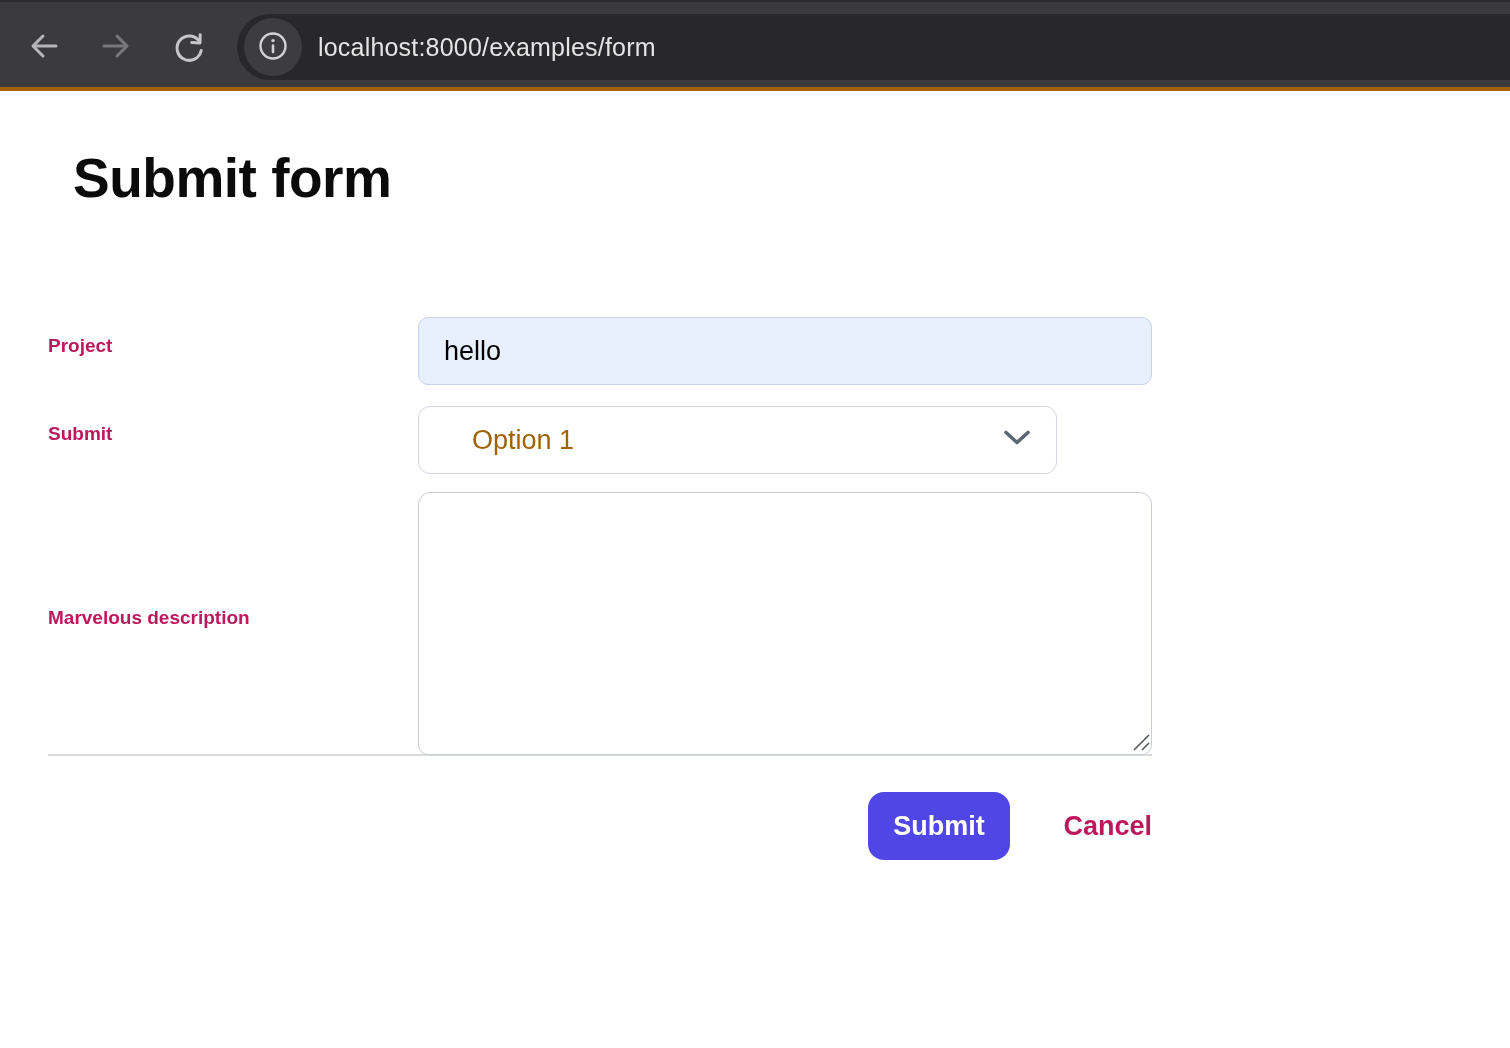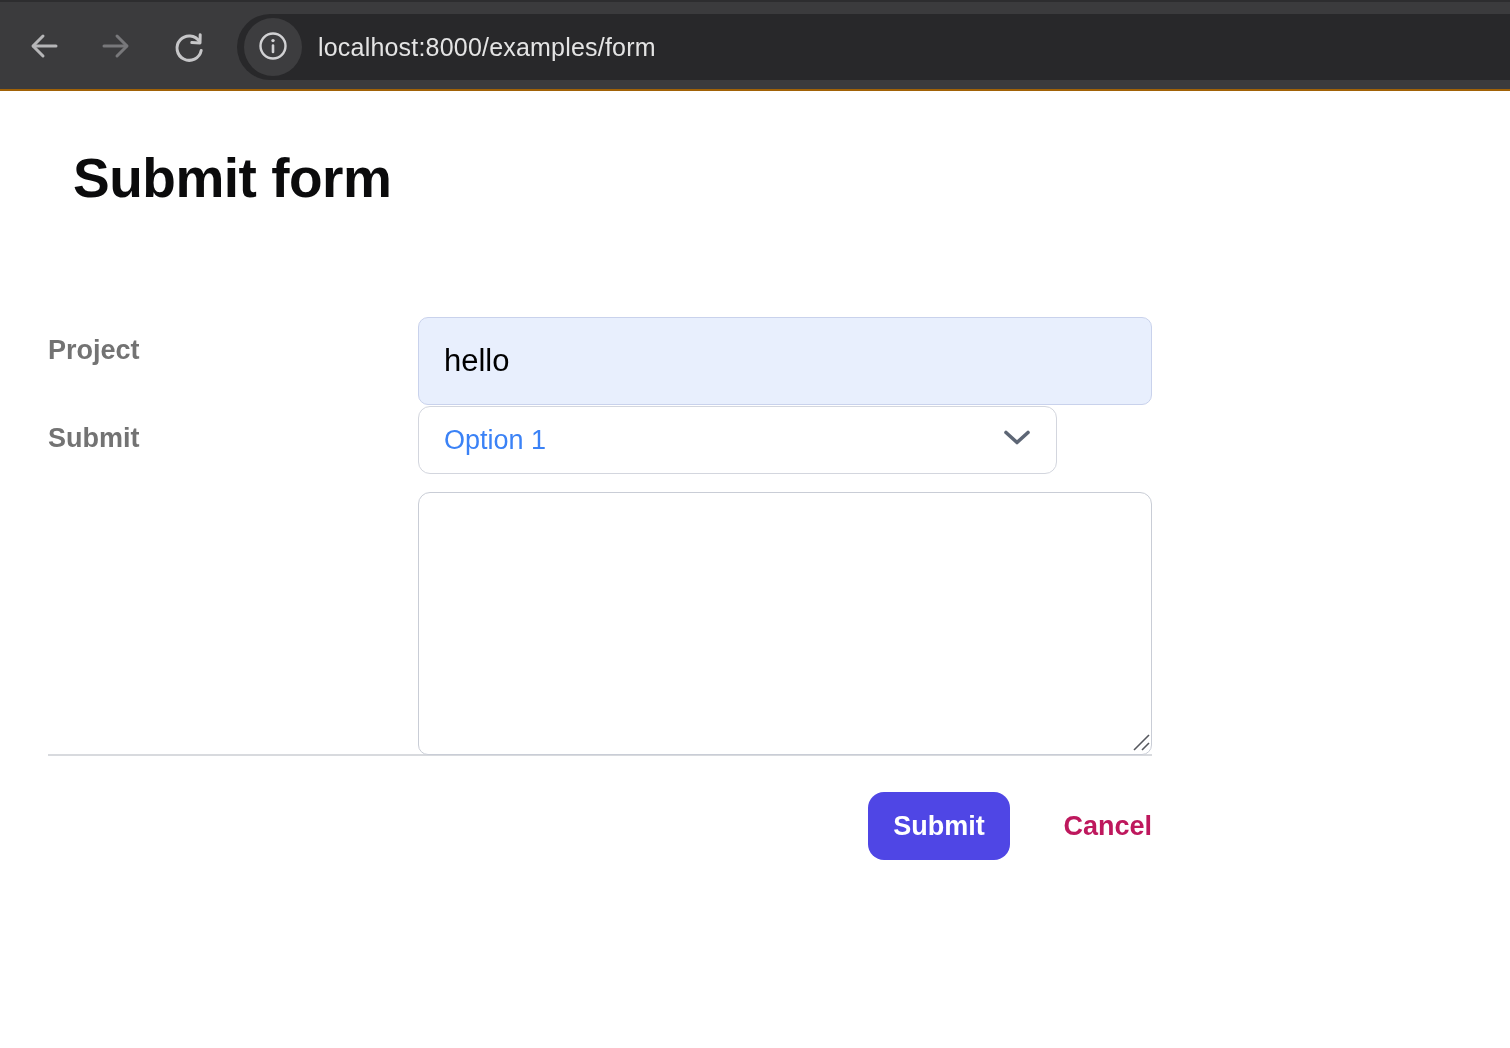--- a/index.html
+++ b/index.html
@@ -13,21 +13,21 @@
     overflow: hidden;
   }
 
   
   .chrome {
     position: absolute;
     left: 0; top: 0;
     width: 1510px; height: 91px;
     background: #3b3b3d;
     border-top: 2px solid #2d2d2f;
-    border-bottom: 2px solid #a16207;
+    border-bottom: 4px solid #a16207;
   }
   .nav-btn {
     position: absolute;
     top: 27px;
     width: 36px; height: 36px;
     background: transparent;
     border: none;
     display: flex; align-items: center; justify-content: center;
     cursor: pointer;
   }
@@ -68,58 +68,59 @@
     left: 48px; top: 146px;
     font-size: 55px;
     font-weight: 600;
     letter-spacing: -0.5px;
     color: #0b0b0c;
     margin-left: 25px;
   }
   .field-label {
     position: absolute;
     left: 48px;
-    font-size: 27px;
+    font-size: 19px;
     font-weight: 700;
-    color: #737373;
+    color: #be185d;
     white-space: nowrap;
   }
   .label-project     { top: 335px; }
   .label-option      { top: 423px; }
   .label-description { top: 607px; }
 
   .text-input {
     position: absolute;
     left: 418px; top: 317px;
-    width: 734px; height: 88px;
+    width: 734px; height: 68px;
     background: #e8effd;
     border: 1px solid #c9d2ec;
     border-radius: 10px;
     padding: 0 25px;
     font-family: "Liberation Sans", sans-serif;
-    font-size: 31px;
+    font-size: 27px;
     color: #000000;
     outline: none;
   }
 
   .select-box {
     position: absolute;
     left: 418px; top: 406px;
     width: 639px; height: 68px;
     background: #ffffff;
     border: 1px solid #d3d6de;
     border-radius: 12px;
     display: flex; align-items: center;
     padding: 0 24px 0 25px;
     cursor: pointer;
   }
   .select-value {
     font-size: 27px;
-    color: #3b82f6;
+    color: #a16207;
     flex: 1;
+    margin-left: 28px;
   }
 
   .textarea-field {
     position: absolute;
     left: 418px; top: 492px;
     width: 734px; height: 263px;
     background: #ffffff;
     border: 1px solid #c9cdd6;
     border-radius: 12px 12px 10px 10px;
     resize: none;
@@ -227,20 +228,21 @@
   <label class="field-label label-option">Submit</label>
   <div class="select-box">
     <span class="select-value">Option 1</span>
     <span>
       <svg width="30" height="18" viewBox="0 0 30 18" fill="none">
         <path d="M4 3.5 L15 13.5 L26 3.5" stroke="#5d6675" stroke-width="3.6" stroke-linecap="round" stroke-linejoin="round"></path>
       </svg>
     </span>
   </div>
 
+  <label class="field-label label-description">Marvelous description</label>
   <div class="divider"></div>
   <textarea class="textarea-field" style=""></textarea>
   <span class="resize-grip">
     <svg width="22" height="22" viewBox="0 0 22 22" fill="none">
       <path d="M4 19 L19 4" stroke="#55585e" stroke-width="1.6"></path>
       <path d="M12 19 L19 12" stroke="#55585e" stroke-width="1.6"></path>
     </svg>
   </span>
 
   <button class="submit-btn">Submit</button>

